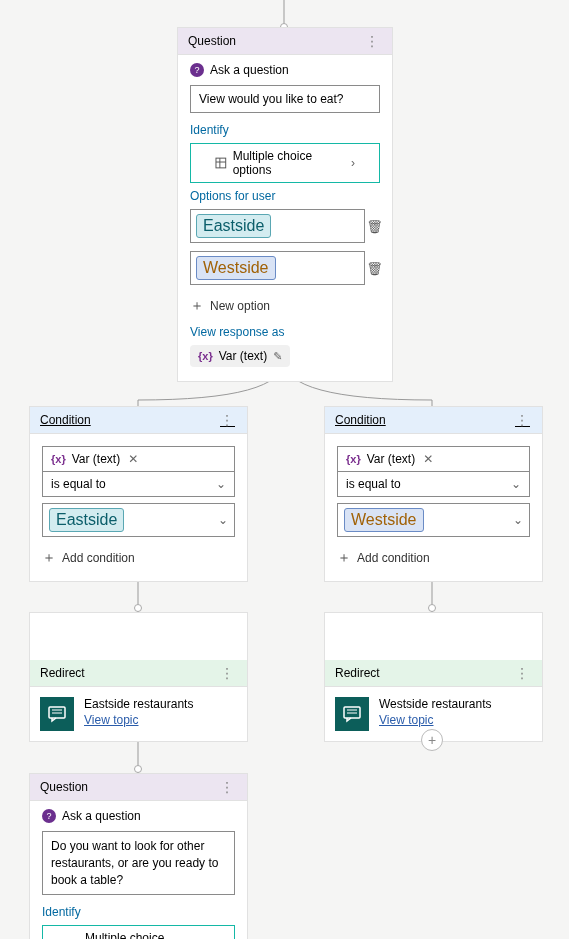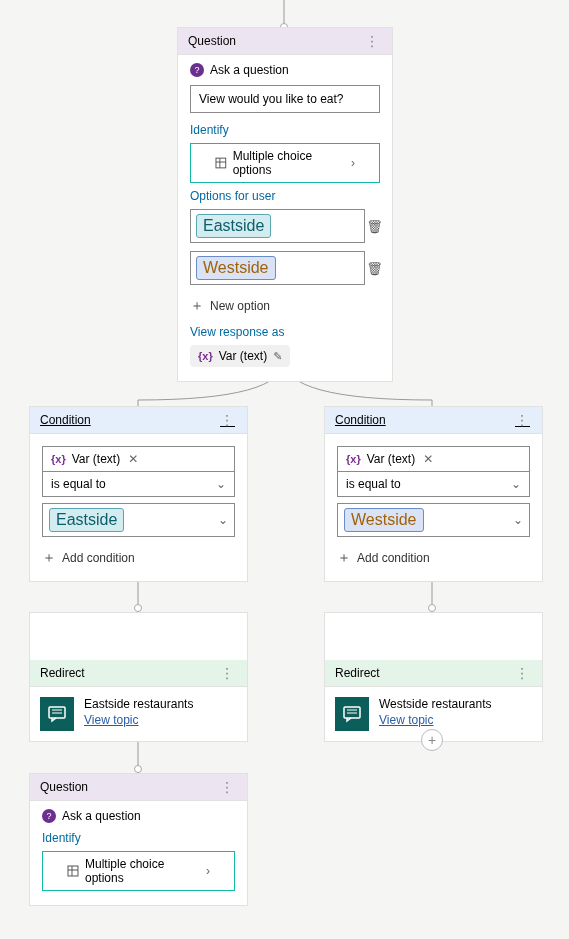--- a/index.html
+++ b/index.html
@@ -210,20 +210,21 @@
 <div class="node" style="left:29px; top:773px; width:219px;">
   <div class="node-header q">
     <span>Question</span>
     <span class="dots">⋮</span>
   </div>
   <div class="body">
     <div class="row-icon">
       <div class="mini-circle">?</div>
       <span>Ask a question</span>
     </div>
+    <div class="box" style="line-height:1.4;">Do you want to look for other restaurants, or are you ready to book a table?</div>
     <div class="label">Identify</div>
     <div class="select">
       <span style="display:flex;align-items:center;gap:6px;">
         <svg width="12" height="12" viewBox="0 0 12 12">
             <rect x="1" y="1" width="10" height="10" fill="none" stroke="#555"></rect>
             <line x1="1" y1="5" x2="11" y2="5" stroke="#555"></line>
             <line x1="5" y1="1" x2="5" y2="11" stroke="#555"></line>
           </svg>
         <span>Multiple choice options</span>
       </span>

